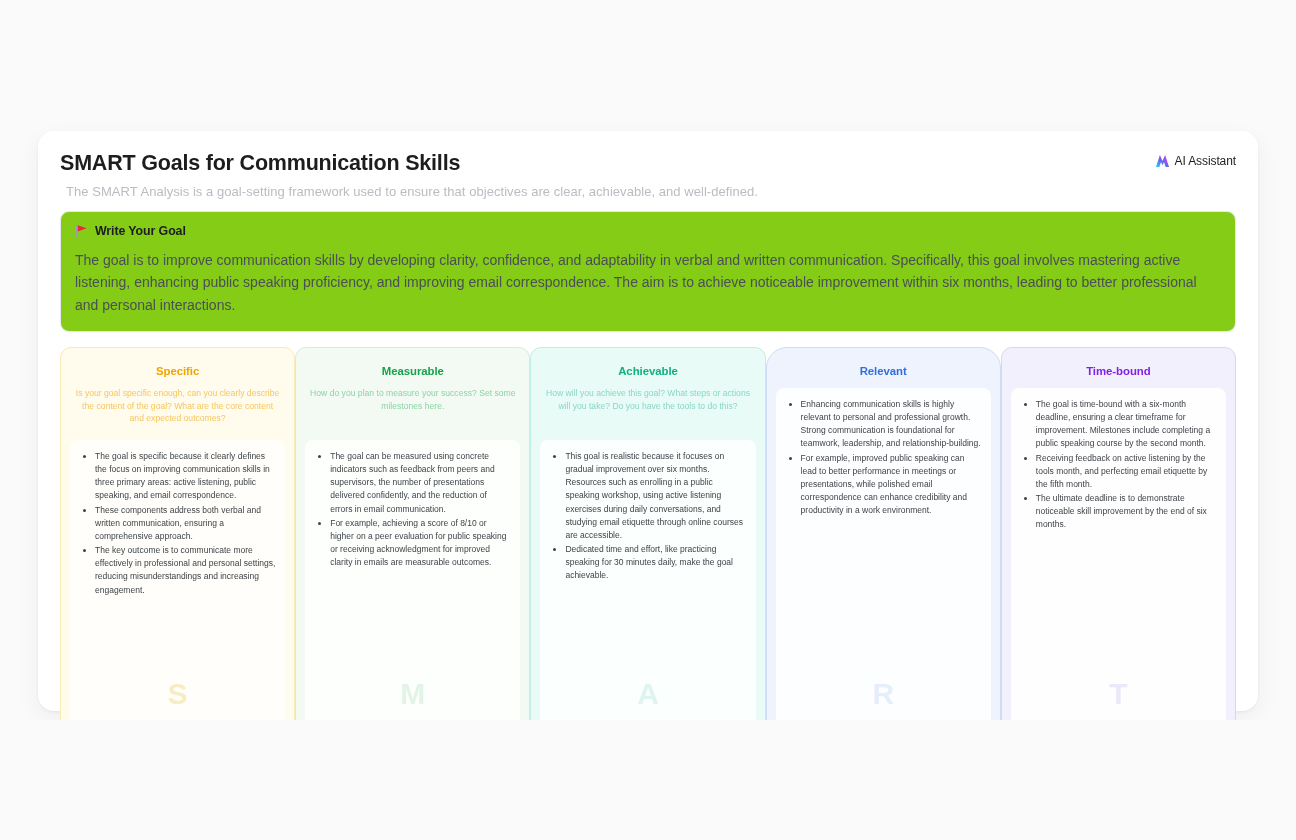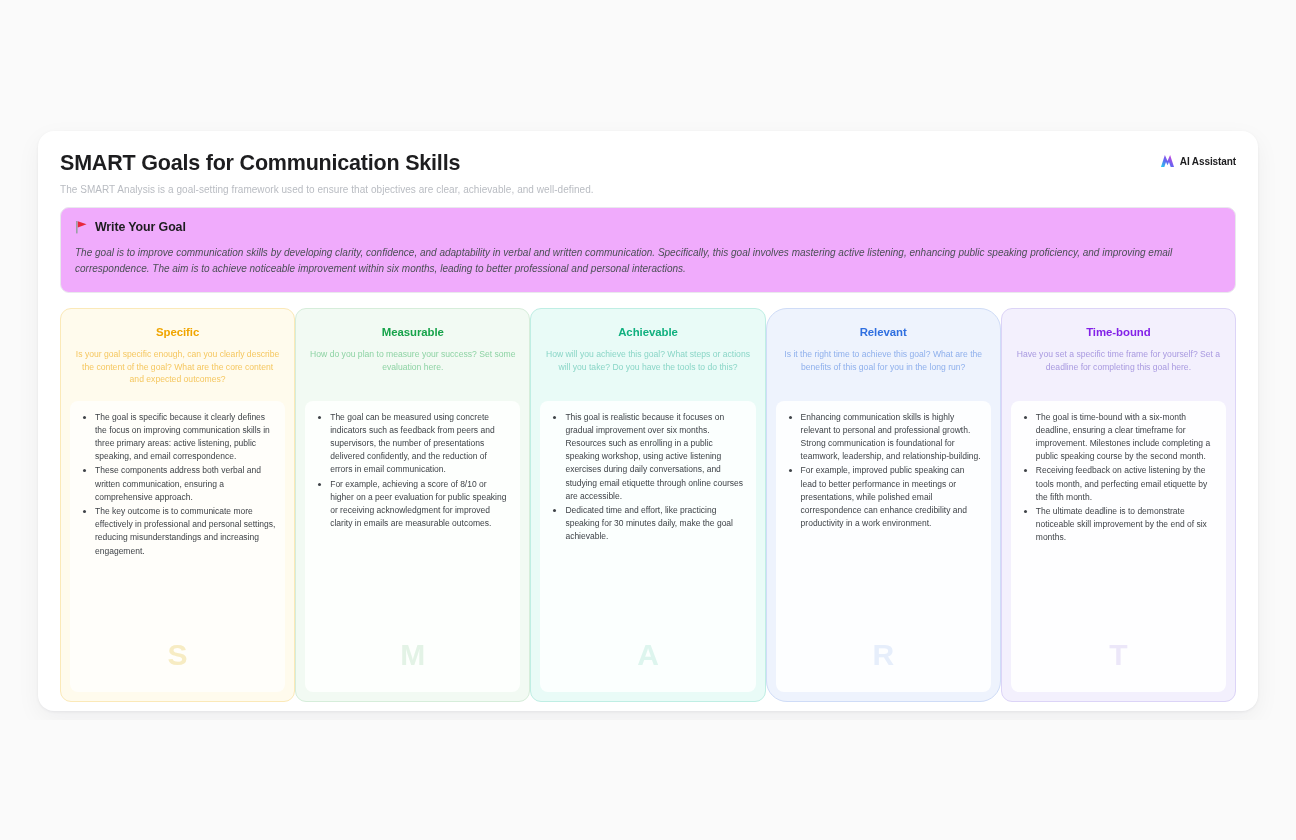--- a/index.html
+++ b/index.html
@@ -41,67 +41,67 @@
   }
   .title {
     font-size: 21.5px;
     font-weight: 700;
     color: #1d1d1f;
     letter-spacing: -0.2px;
     line-height: 1.2;
   }
   .subtitle {
     margin-top: 7px;
-    font-size: 10px;
+    font-size: 13px;
     color: #b9bcc2;
     letter-spacing: 0.05px;
+    margin-left: 6px;
   }
 
   .ai-badge {
     display: flex;
     align-items: center;
     gap: 5px;
     margin-top: 3px;
     white-space: nowrap;
   }
   .ai-badge .logo { display: block; width: 15px; height: 14px; }
   .ai-badge .lbl {
-    font-size: 10px;
-    font-weight: 700;
+    font-size: 12px;
+    font-weight: 400;
     color: #1d1d1f;
     letter-spacing: -0.1px;
   }
 
   
   .goal-box {
     margin-top: 12px;
     border: 1px solid #e9e9ed;
     border-radius: 9px;
     padding: 12px 14px 14px 14px;
     min-height: 86px;
-    background: #f0abfc;
+    background: #84cc16;
   }
   .goal-head {
     display: flex;
     align-items: center;
     gap: 7px;
     margin-bottom: 11px;
   }
   .flag-icon { display: block; width: 13px; height: 14px; }
   .goal-head .lbl {
     font-size: 12.4px;
     font-weight: 700;
     color: #1d1d1f;
     letter-spacing: -0.1px;
   }
   .goal-text {
-    font-size: 10px;
+    font-size: 14px;
     line-height: 1.62;
     color: #4b4f56;
-    font-style: italic;
   }
 
   
   .cards {
     display: flex;
     gap: 0;
     margin-top: 15px;
   }
   .card {
     flex: 1 1 0;
@@ -246,21 +246,21 @@
             <li>The goal is specific because it clearly defines the focus on improving communication skills in three primary areas: active listening, public speaking, and email correspondence.</li>
             <li>These components address both verbal and written communication, ensuring a comprehensive approach.</li>
             <li>The key outcome is to communicate more effectively in professional and personal settings, reducing misunderstandings and increasing engagement.</li>
           </ul>
           <div class="watermark">S</div>
         </div>
       </div>
 
       <div class="card c-m">
         <div class="card-title">Measurable</div>
-        <div class="card-prompt">How do you plan to measure your success? Set some evaluation here.</div>
+        <div class="card-prompt">How do you plan to measure your success? Set some milestones here.</div>
         <div class="card-body">
           <ul>
             <li>The goal can be measured using concrete indicators such as feedback from peers and supervisors, the number of presentations delivered confidently, and the reduction of errors in email communication.</li>
             <li>For example, achieving a score of 8/10 or higher on a peer evaluation for public speaking or receiving acknowledgment for improved clarity in emails are measurable outcomes.</li>
           </ul>
           <div class="watermark">M</div>
         </div>
       </div>
 
       <div class="card c-a">
@@ -270,33 +270,31 @@
           <ul>
             <li>This goal is realistic because it focuses on gradual improvement over six months. Resources such as enrolling in a public speaking workshop, using active listening exercises during daily conversations, and studying email etiquette through online courses are accessible.</li>
             <li>Dedicated time and effort, like practicing speaking for 30 minutes daily, make the goal achievable.</li>
           </ul>
           <div class="watermark">A</div>
         </div>
       </div>
 
       <div class="card c-r">
         <div class="card-title">Relevant</div>
-        <div class="card-prompt">Is it the right time to achieve this goal? What are the benefits of this goal for you in the long run?</div>
         <div class="card-body">
           <ul>
             <li>Enhancing communication skills is highly relevant to personal and professional growth. Strong communication is foundational for teamwork, leadership, and relationship-building.</li>
             <li>For example, improved public speaking can lead to better performance in meetings or presentations, while polished email correspondence can enhance credibility and productivity in a work environment.</li>
           </ul>
           <div class="watermark">R</div>
         </div>
       </div>
 
       <div class="card c-t">
         <div class="card-title">Time-bound</div>
-        <div class="card-prompt">Have you set a specific time frame for yourself? Set a deadline for completing this goal here.</div>
         <div class="card-body">
           <ul>
             <li>The goal is time-bound with a six-month deadline, ensuring a clear timeframe for improvement. Milestones include completing a public speaking course by the second month.</li>
             <li>Receiving feedback on active listening by the tools month, and perfecting email etiquette by the fifth month.</li>
             <li>The ultimate deadline is to demonstrate noticeable skill improvement by the end of six months.</li>
           </ul>
           <div class="watermark">T</div>
         </div>
       </div>
 

